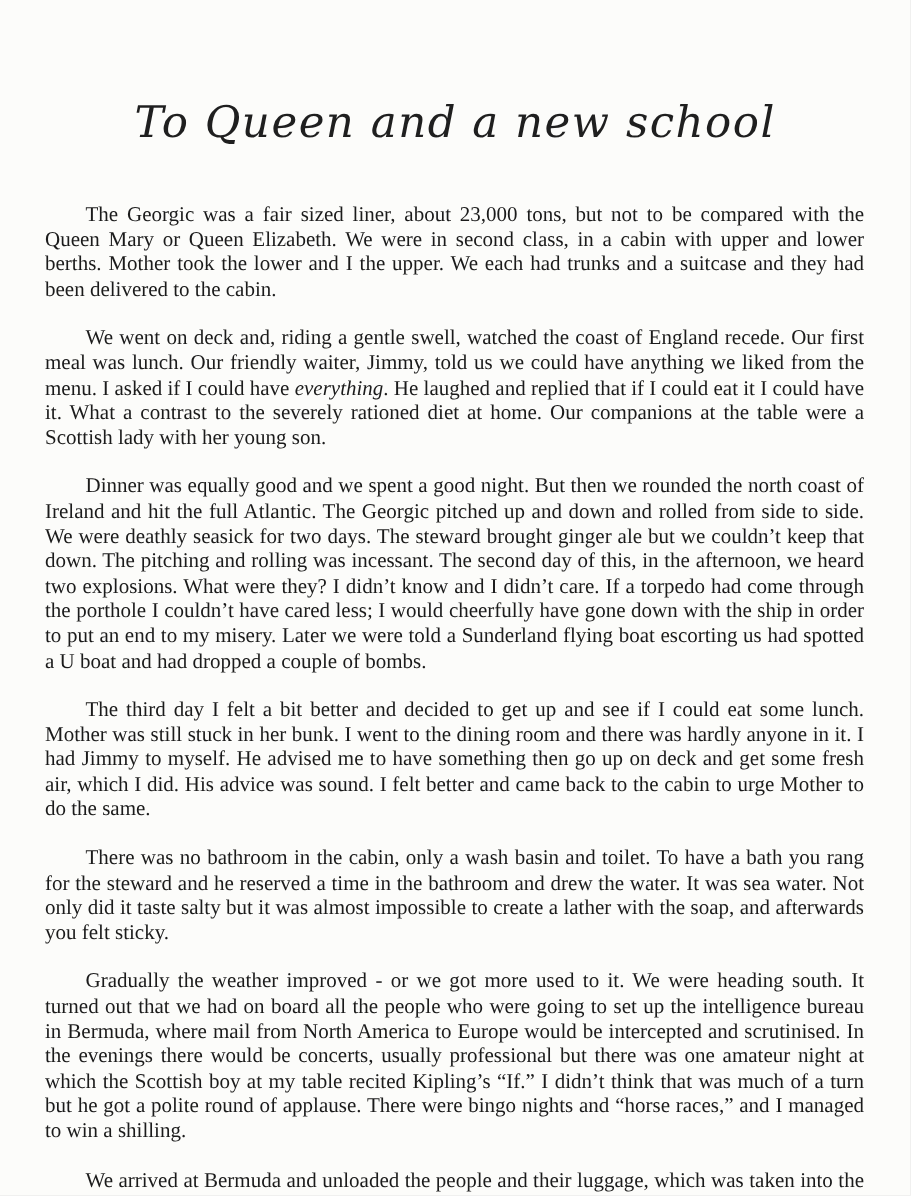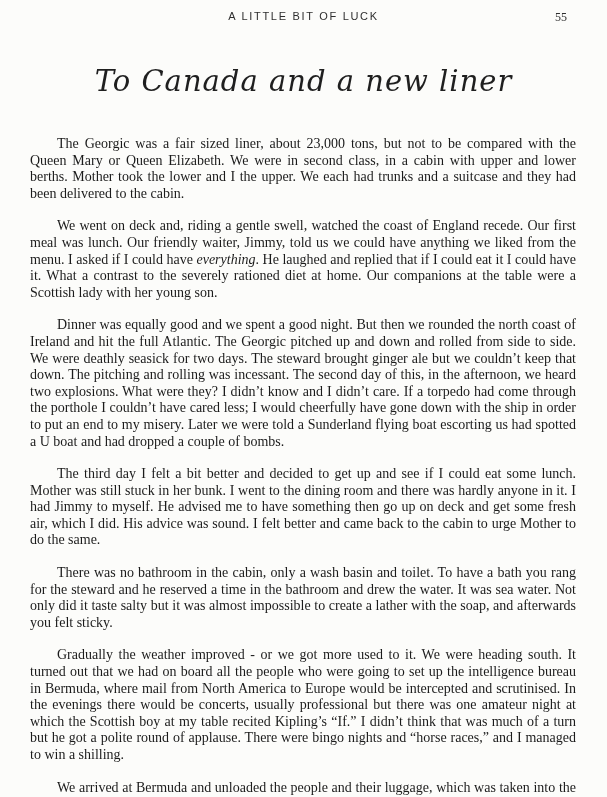--- a/index.html
+++ b/index.html
@@ -74,26 +74,22 @@
   }
   .body-text em {
     font-style: italic;
   }
 </style>
 </head>
 <body>
 
 <div class="page">
 
-  <header class="running-head">
-    <span class="head-title">A LITTLE BIT OF LUCK</span>
-    <span class="page-num">55</span>
-  </header>
 
-  <h1 class="chapter-title">To Canada and a new liner</h1>
+  <h1 class="chapter-title">To Queen and a new school</h1>
 
   <main class="body-text">
 
     <p>The Georgic was a fair sized liner, about 23,000 tons, but not to be compared with the Queen Mary or Queen Elizabeth. We were in second class, in a cabin with upper and lower berths. Mother took the lower and I the upper. We each had trunks and a suitcase and they had been delivered to the cabin.</p>
 
     <p><span>We went on deck and, riding a gentle swell, watched the coast of England recede. Our first meal was lunch. Our friendly waiter, Jimmy, told us we could have anything we liked from the menu. I asked if I could have </span><em>everything</em><span>. He laughed and replied that if I could eat it I could have it. What a contrast to the severely rationed diet at home. Our companions at the table were a Scottish lady with her young son.</span></p>
 
     <p>Dinner was equally good and we spent a good night. But then we rounded the north coast of Ireland and hit the full Atlantic. The Georgic pitched up and down and rolled from side to side. We were deathly seasick for two days. The steward brought ginger ale but we couldn’t keep that down. The pitching and rolling was incessant. The second day of this, in the afternoon, we heard two explosions. What were they? I didn’t know and I didn’t care. If a torpedo had come through the porthole I couldn’t have cared less; I would cheerfully have gone down with the ship in order to put an end to my misery. Later we were told a Sunderland flying boat escorting us had spotted a U boat and had dropped a couple of bombs.</p>
 
     <p>The third day I felt a bit better and decided to get up and see if I could eat some lunch. Mother was still stuck in her bunk. I went to the dining room and there was hardly anyone in it. I had Jimmy to myself. He advised me to have something then go up on deck and get some fresh air, which I did. His advice was sound. I felt better and came back to the cabin to urge Mother to do the same.</p>

